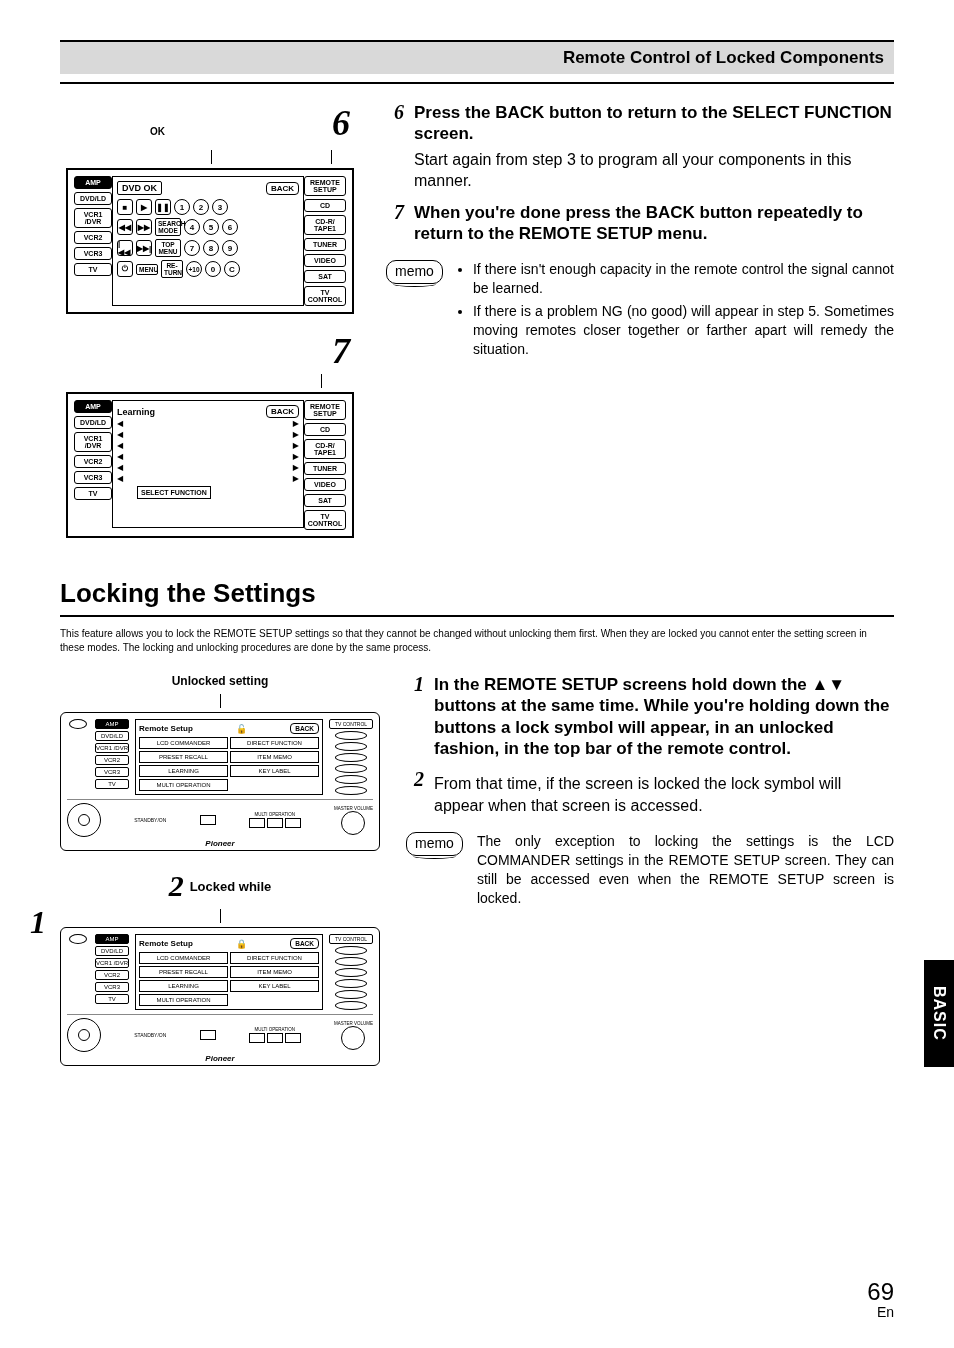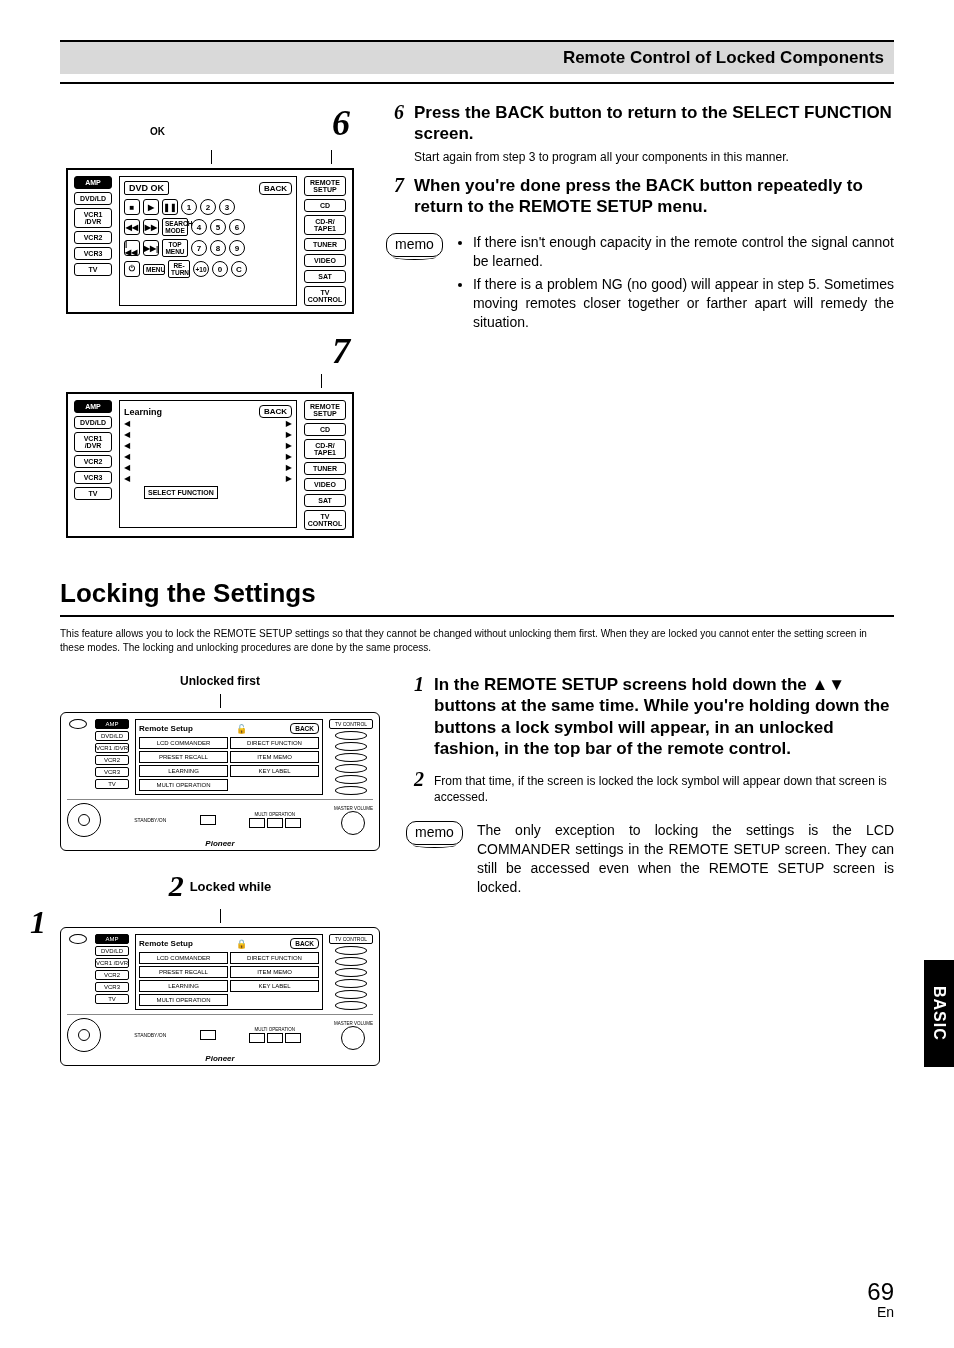--- a/index.html
+++ b/index.html
@@ -44,21 +44,21 @@
     line-height: 1;
     flex: 0 0 18px;
     text-align: right;
   }
   .step-head {
     font-weight: bold;
     font-size: 17px;
     line-height: 1.25;
   }
   .step-body {
-    font-size: 12px;
+    font-size: 16px;
     line-height: 1.35;
     margin-top: 4px;
   }
   .memo-row {
     display: flex;
     gap: 14px;
     margin-top: 16px;
   }
   .memo-badge {
     border: 1.5px solid #000;
@@ -93,21 +93,21 @@
   .fig-top-row { display: flex; justify-content: space-between; align-items: baseline; padding: 0 10px 0 10px; margin-bottom:4px;}
   .fig-top-row7 { text-align:right; padding-right:10px; margin-top:16px;}
   
   .remote-screen {
     border: 2px solid #000;
     padding: 6px;
     font-size: 8px;
     position: relative;
     background:#fff;
   }
-  .rs-inner { display:flex; gap:7px; }
+  .rs-inner { display:flex; gap:0; }
   .rs-sidecol { display:flex; flex-direction:column; gap:3px; flex:0 0 38px; }
   .rs-sidebtn {
     border:1.5px solid #000; border-radius:3px; text-align:center; padding:2px 1px; font-size:7px; font-weight:bold;
   }
   .rs-sidebtn.inv { background:#000; color:#fff; }
   .rs-center { flex:1; border:1.5px solid #000; padding:4px; display:flex; flex-direction:column; gap:4px;}
   .rs-title-row { display:flex; justify-content:space-between; align-items:center;}
   .rs-title { font-weight:bold; font-size:9px; border:1px solid #000; padding:1px 4px; border-radius:2px;}
   .rs-back { font-weight:bold; font-size:8px; border:1.5px solid #000; border-radius:4px; padding:1px 4px;}
   .rs-numrow { display:flex; gap:3px; align-items:center;}
@@ -330,21 +330,21 @@
   </div>
 </div>
 
 <div class="section-title">Locking the Settings</div>
 <div class="section-rule"></div>
 <div class="section-intro">This feature allows you to lock the REMOTE SETUP settings so that they cannot be changed without unlocking them first. When they are locked you cannot enter the setting screen in these modes. The locking and unlocking procedures are done by the same process.</div>
 
 <div class="two-col">
 
   <div class="left-col fig-wrap1" style="flex-basis:320px;">
-    <div class="callout-label">Unlocked first</div>
+    <div class="callout-label">Unlocked setting</div>
     <div class="leader-v" style="height:14px;"></div>
 
     <div class="remote-full">
       <div class="rf-row">
         <div style="flex:0 0 22px; display:flex; align-items:flex-start;">
             <div class="rf-oval" style="width:18px; height:10px;"></div>
           </div>
         <div class="rf-left">
           <div class="rf-btn inv">AMP</div>
           <div class="rf-btn">DVD/LD</div>
@@ -470,21 +470,21 @@
   <div class="right-col">
     <div class="step">
       <div class="step-num">1</div>
       <div>
         <div class="step-head">In the REMOTE SETUP screens hold down the ▲▼ buttons at the same time. While you're holding down the buttons a lock symbol will appear, in an unlocked fashion, in the top bar of the remote control.</div>
       </div>
     </div>
     <div class="step" style="margin-top:8px;">
       <div class="step-num">2</div>
       <div>
-        <div class="step-body">From that time, if the screen is locked the lock symbol will appear down that screen is accessed.</div>
+        <div class="step-body">From that time, if the screen is locked the lock symbol will appear when that screen is accessed.</div>
       </div>
     </div>
 
     <div class="memo-row">
       <div class="memo-badge">memo</div>
       <div style="font-size:14px; line-height:1.35; text-align:justify;">The only exception to locking the settings is the LCD COMMANDER settings in the REMOTE SETUP screen. They can still be accessed even when the REMOTE SETUP screen is locked.</div>
     </div>
   </div>
 </div>
 

